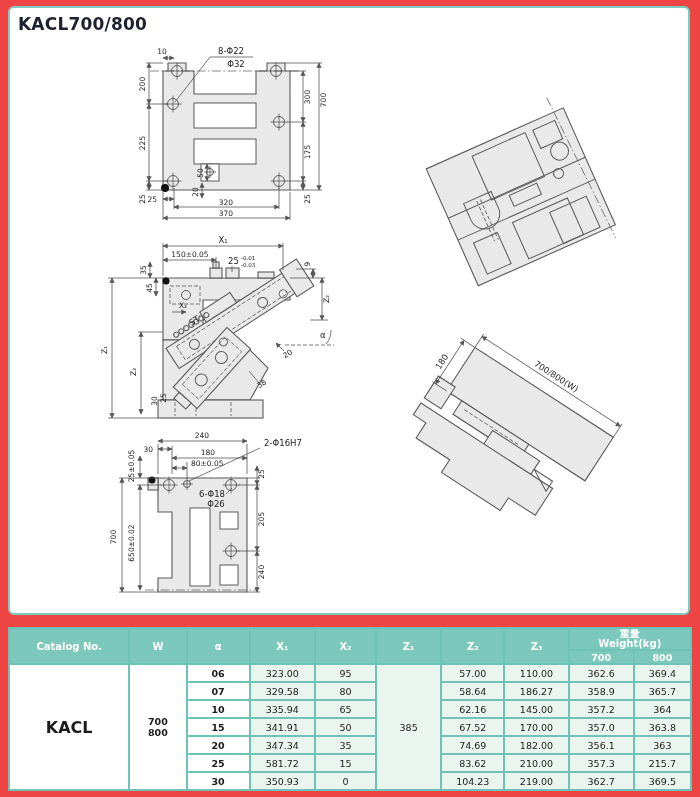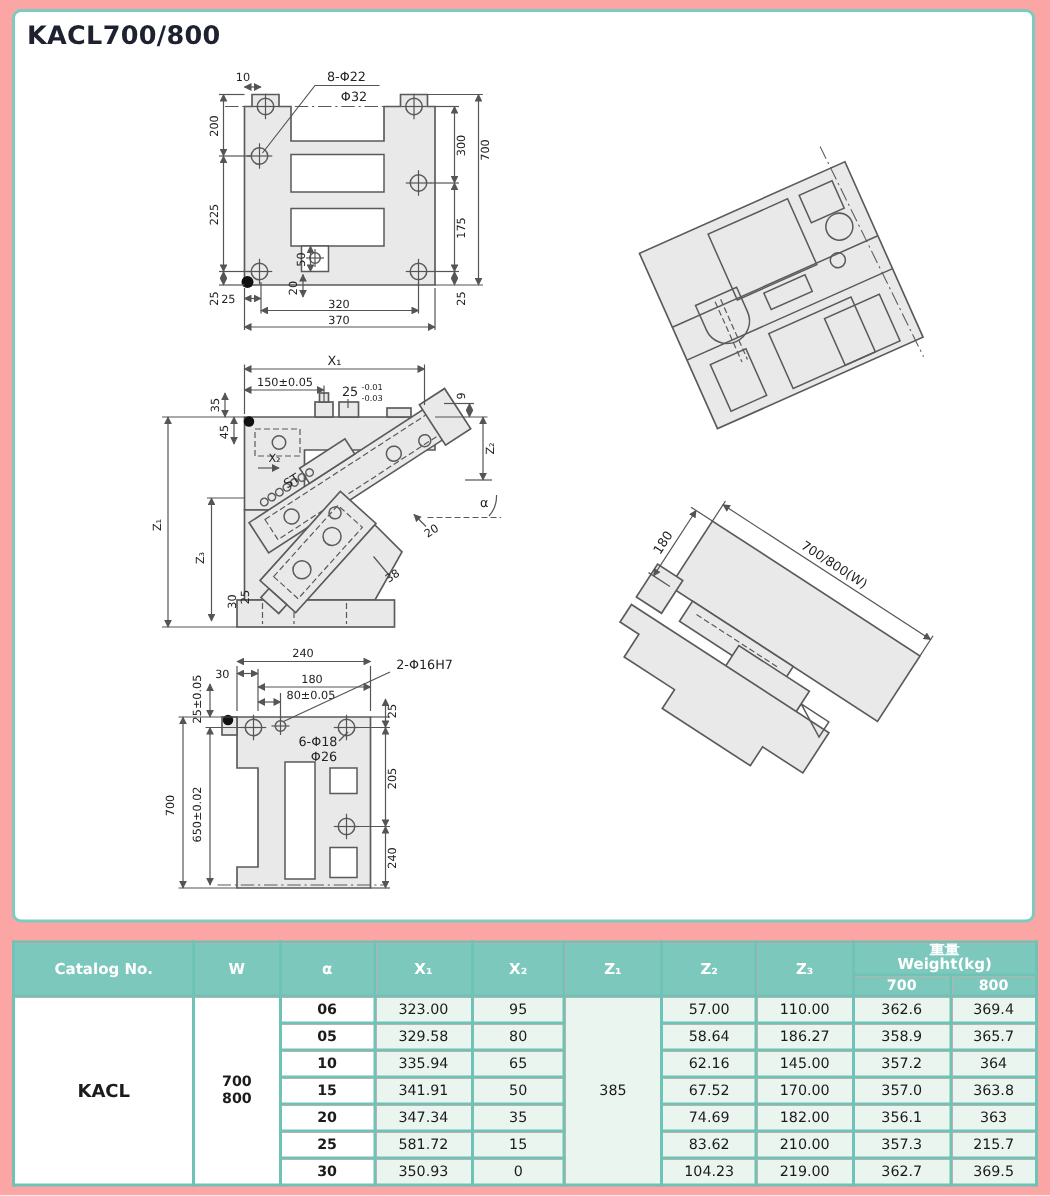--- a/index.html
+++ b/index.html
@@ -1,16 +1,16 @@
 <!DOCTYPE html>
 <html><head>
 <meta charset="utf-8">
 <style>
   html,body{margin:0;padding:0;background:#fff;}
-  .page{position:relative;width:700px;height:797px;background:#fca5a5;
+  .page{position:relative;width:700px;height:797px;background:#ef4444;
         font-family:"DejaVu Sans","Liberation Sans",sans-serif;overflow:hidden;}
   .frame{position:absolute;left:8px;top:6px;width:682px;height:609px;
          border:2px solid #7dcbc0;border-radius:6px;box-sizing:border-box;background:#fff;}
   .title{position:absolute;left:18px;top:14px;font-size:17px;font-weight:bold;
          color:#1e2230;letter-spacing:.2px;}
   svg.draw{position:absolute;left:0;top:0;}
   
   .plate{fill:#e9e9e9;stroke:#5a5a5a;stroke-width:1.1;stroke-linejoin:miter;}
   .white{fill:#ffffff;stroke:#5a5a5a;stroke-width:1;}
   .ln{fill:none;stroke:#5a5a5a;stroke-width:1;}
@@ -23,21 +23,21 @@
   text.tol{font-size:5.5px;fill:#222;}
   
   table.spec{position:absolute;left:8px;top:627px;width:684px;border-collapse:collapse;
              table-layout:fixed;font-size:9.5px;color:#1b1b1b;}
   table.spec th,table.spec td{border:2px solid #6fc2b6;text-align:center;vertical-align:middle;
              padding:0;overflow:hidden;}
   table.spec th{background:#7cc8bc;color:#ffffff;font-weight:bold;font-size:10px;}
   table.spec .sub{font-size:9.5px;}
   table.spec td{background:#eaf5ef;}
   table.spec td.alpha{background:#ffffff;font-weight:bold;}
-  table.spec td.cat{background:#ffffff;font-weight:bold;font-size:12px;}
+  table.spec td.cat{background:#ffffff;font-weight:bold;font-size:16px;}
   table.spec td.wcol{background:#ffffff;font-weight:bold;}
   table.spec tr{height:18px;}
   table.spec tr.h1{height:20px;}
   table.spec tr.h2{height:14px;}
   .wtwrap div{line-height:10px;}
 </style>
 </head>
 <body>
 
 <div class="page">
@@ -349,21 +349,21 @@
       <td class="alpha">06</td>
       <td>323.00</td>
       <td>95</td>
       <td rowspan="7">385</td>
       <td>57.00</td>
       <td>110.00</td>
       <td>362.6</td>
       <td>369.4</td>
     </tr>
     <tr>
-      <td class="alpha">05</td>
+      <td class="alpha">07</td>
       <td>329.58</td>
       <td>80</td>
       <td>58.64</td>
       <td>186.27</td>
       <td>358.9</td>
       <td>365.7</td>
     </tr>
     <tr>
       <td class="alpha">10</td>
       <td>335.94</td>

